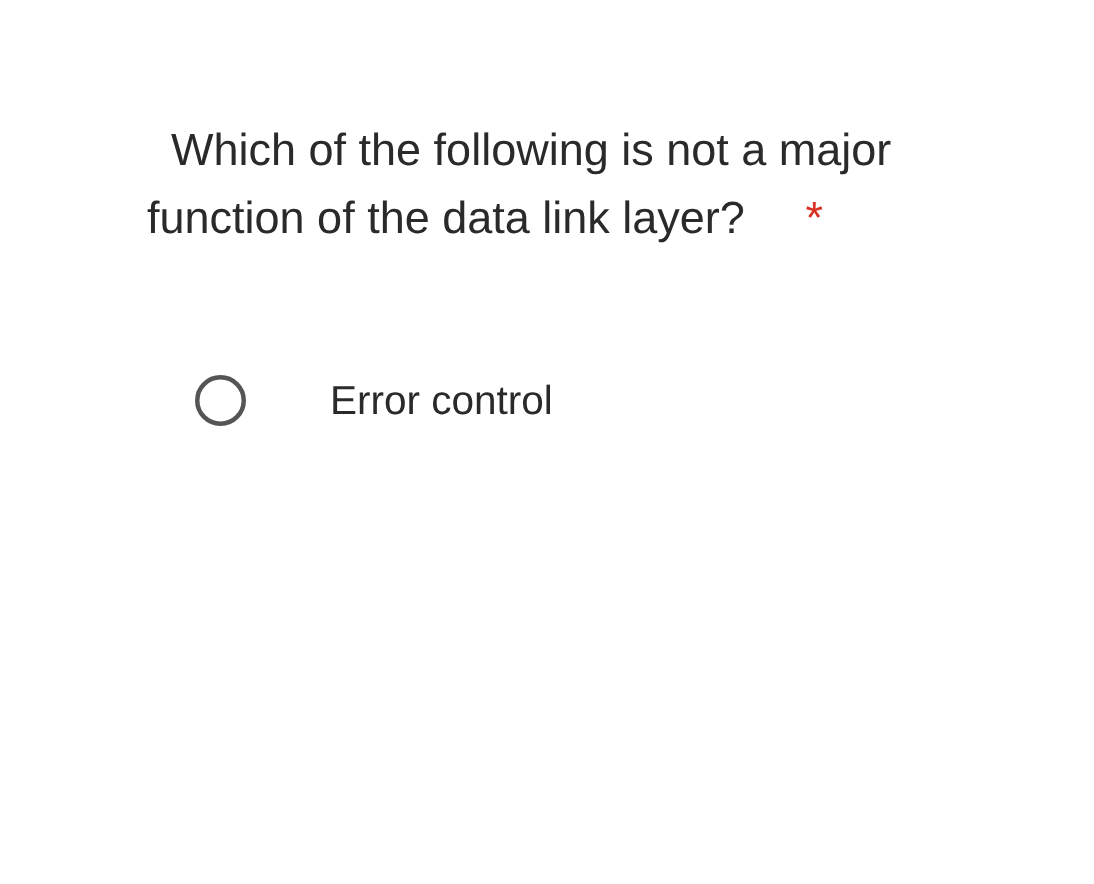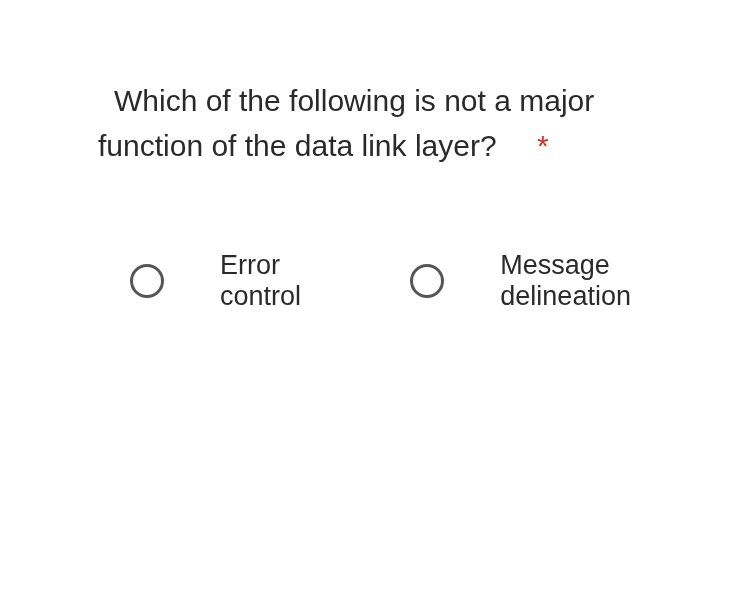--- a/index.html
+++ b/index.html
@@ -19,20 +19,21 @@
       color: #2a2a2a;
       line-height: 1.5;
       margin-bottom: 50px;
       font-weight: 400;
     }
     .required-asterisk {
       color: #d93025;
     }
     .options-list {
       display: flex;
+      flex-direction: column;
       gap: 40px;
     }
     .option-row {
       display: flex;
       align-items: center;
       gap: 24px;
       cursor: pointer;
     }
     .radio-circle {
       width: 34px;
@@ -52,17 +53,13 @@
 
 <div class="question-text">
   <span>Which of the following is not a major function of the data link layer? </span><span class="required-asterisk">*</span>
 </div>
 
 <div class="options-list">
   <div class="option-row">
     <div class="radio-circle"></div>
     <span class="option-label">Error control</span>
   </div>
-  <div class="option-row">
-    <div class="radio-circle"></div>
-    <span class="option-label">Message delineation</span>
-  </div>
 </div>
 
 </body></html>

